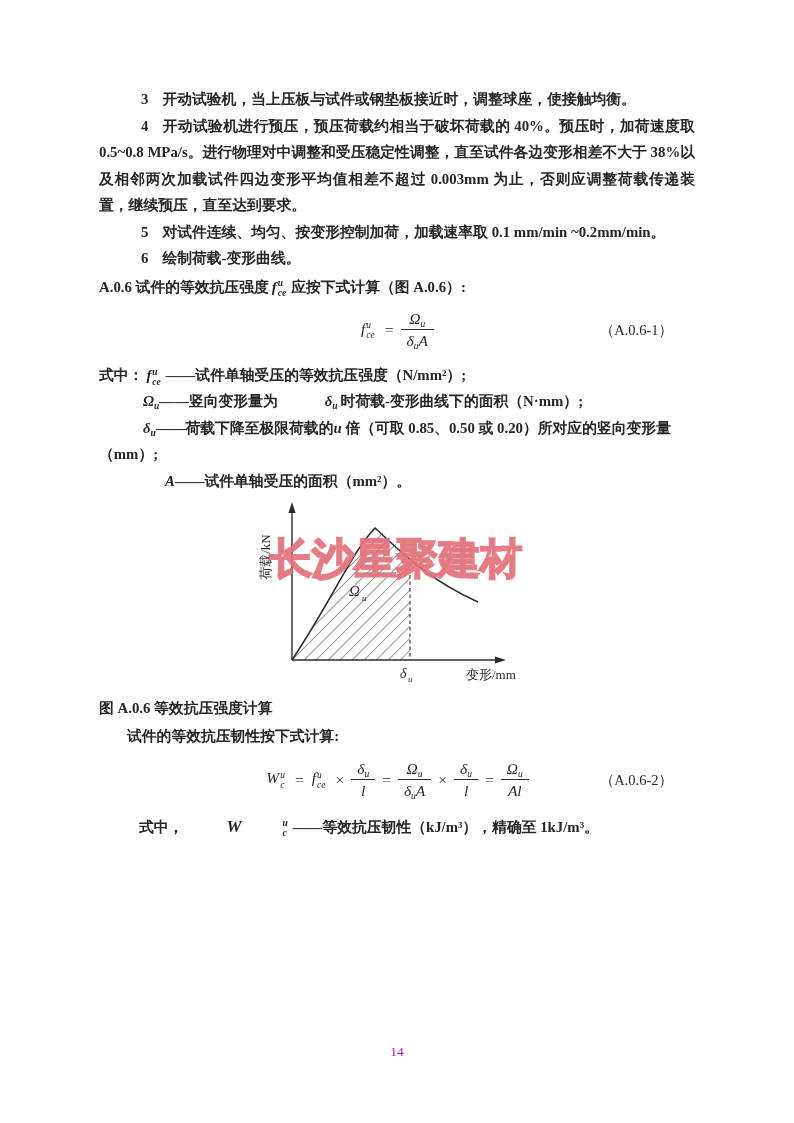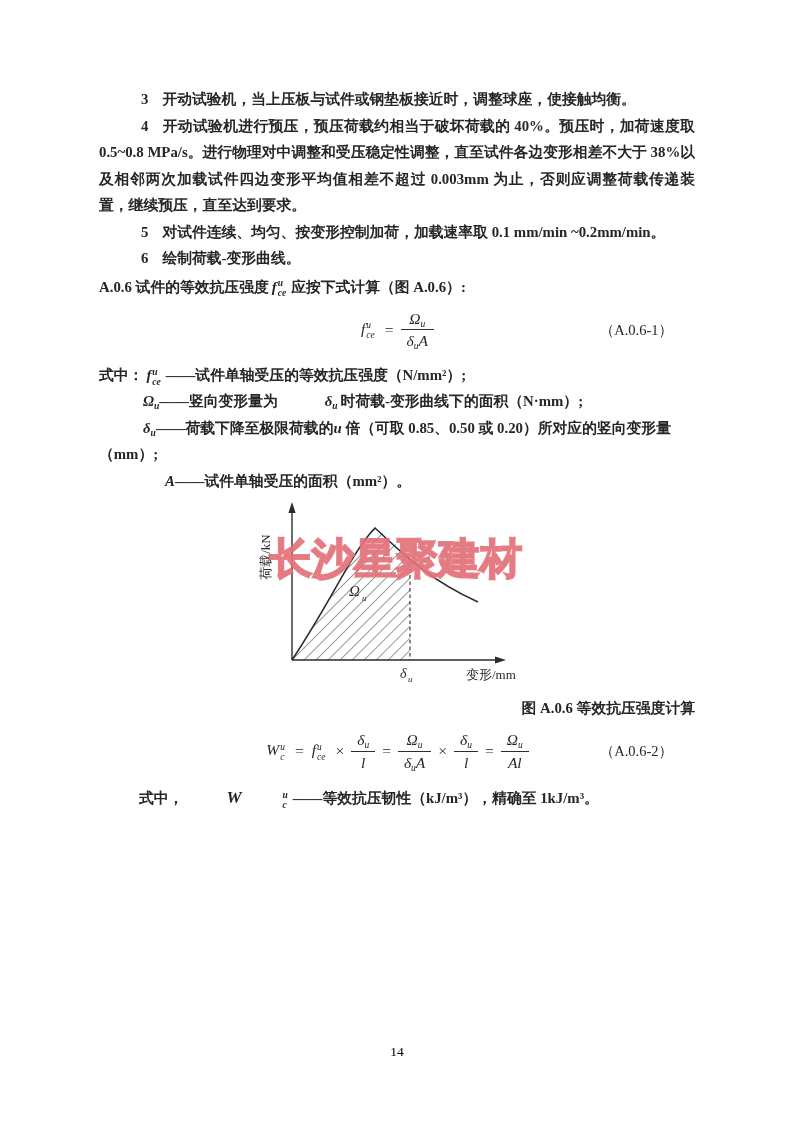--- a/index.html
+++ b/index.html
@@ -12,21 +12,21 @@
   .item{text-indent:42px;}
   .num{margin-right:14px;}
   .section{margin-top:2px;text-indent:0;}
   .wherelead{text-indent:0;}
   .def{text-indent:44px;}
   .defA{text-indent:66px;}
   .nodent{text-indent:0;}
   .note{text-indent:26px;}
   .intro{text-indent:28px;}
   .where2{text-indent:40px;margin-top:8px;line-height:30px;}
-  .caption{text-align:right;text-indent:0;margin:0 0 2px 0;}
+  .caption{text-align:left;text-indent:0;margin:0 0 2px 0;}
 
   
   .it{font-style:italic;font-family:"Liberation Serif","DejaVu Serif",serif;}
   .fss{display:inline-block;margin:0 3px;}
   .ss{display:inline-block;vertical-align:-0.5em;line-height:1.05;font-size:9.5px;
       font-style:italic;margin:0 2px 0 1px;text-align:left;}
   .ss span{display:block;}
   .msub{font-size:9.5px;font-style:italic;vertical-align:-0.35em;line-height:0;}
   .frac{display:inline-block;vertical-align:middle;text-align:center;margin:0 2px;}
   .fr-top{display:block;padding:0 6px 1px;border-bottom:1.2px solid #2e2e2e;}
@@ -38,21 +38,21 @@
   .op{margin:0 2px;}
 
   figure{margin:6px 0 0 136px;padding:0;}
   svg text{font-family:"Liberation Serif","DejaVu Serif",serif;fill:#2b2b2b;}
 
   .watermark{position:absolute;left:270px;top:531px;z-index:5;white-space:nowrap;
              font-family:"Liberation Sans","DejaVu Sans",sans-serif;font-weight:bold;
              font-size:42px;letter-spacing:0px;color:rgba(241,164,170,0.55);
              -webkit-text-stroke:2px rgba(226,108,116,0.85);}
   .pagenum{position:absolute;top:1044px;left:0;width:100%;text-align:center;
-           font-size:13.5px;color:#000000;}
+           font-size:13.5px;color:#a21caf;}
 </style>
 </head>
 <body>
 
 <div class="page">
 
   <div class="watermark">长沙星聚建材</div>
 
   <main class="content">
 
@@ -107,20 +107,21 @@
         <text x="231" y="179" font-size="13">变形/mm</text>
         <text x="114" y="96" font-size="15" font-style="italic">Ω</text>
         <text x="127" y="101" font-size="9" font-style="italic">u</text>
         <text x="165" y="178" font-size="14" font-style="italic">δ</text>
         <text x="173" y="182" font-size="9" font-style="italic">u</text>
       </svg>
     </figure>
 
     <p class="caption">图 A.0.6 等效抗压强度计算</p>
 
+    <p class="intro">试件的等效抗压韧性按下式计算:</p>
 
     <div class="equation">
       <span class="eqmath">
         <span class="fss"><span class="it">W</span><span class="ss"><span>u</span><span>c</span></span></span>
         <span class="op">=</span>
         <span class="fss"><span class="it">f</span><span class="ss"><span>u</span><span>ce</span></span></span>
         <span class="op">×</span>
         <span class="frac">
           <span class="fr-top"><span class="it">δ</span><span class="msub">u</span></span>
           <span class="fr-bot"><span class="it">l</span></span>

